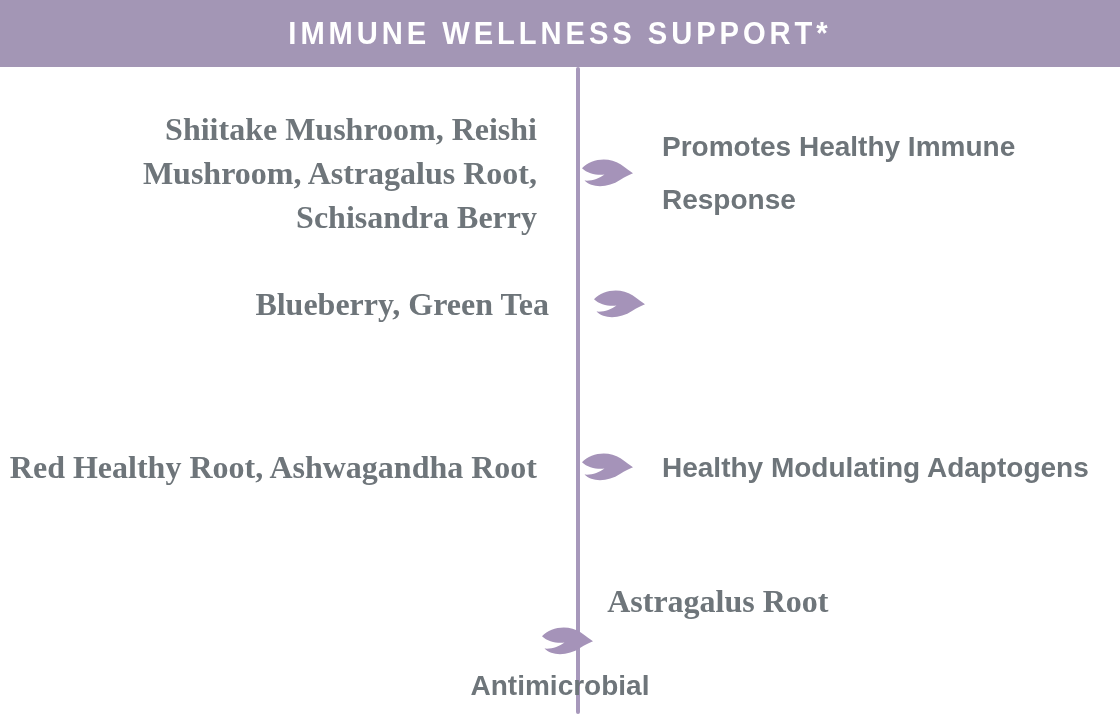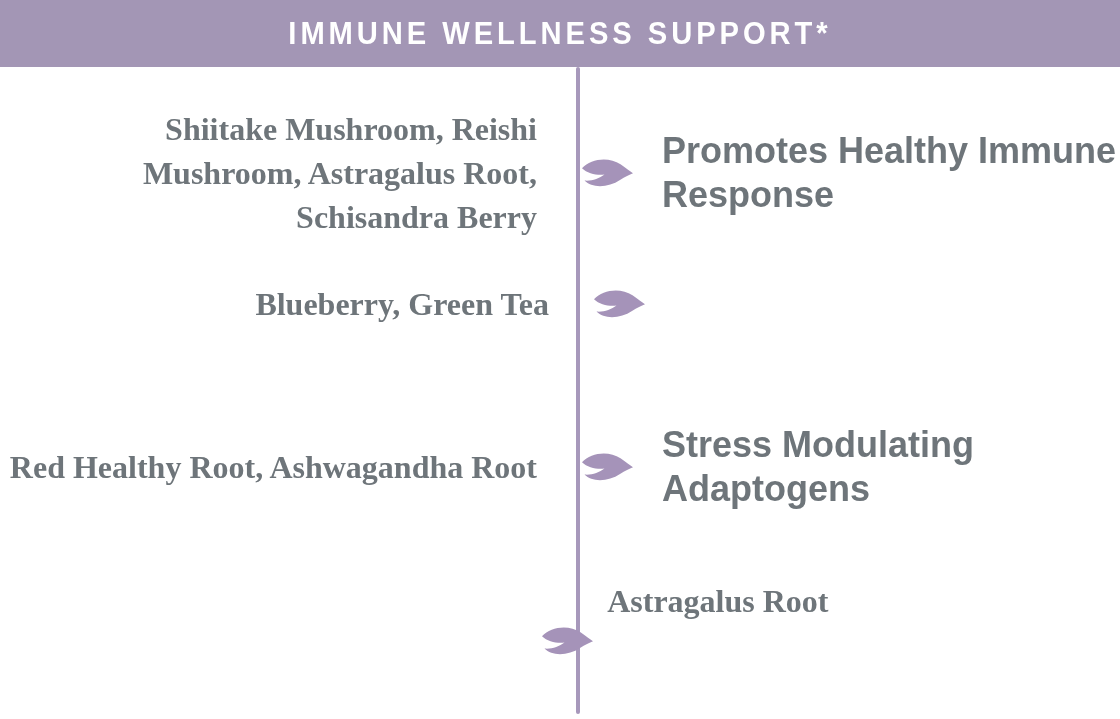--- a/index.html
+++ b/index.html
@@ -103,23 +103,23 @@
     display: block;
     width: 54px;
     height: 36px;
   }
 
   .col-right {
     flex: 1;
     text-align: left;
     color: #6e757a;
     font-family: "Liberation Sans", sans-serif;
-    font-size: 36px;
+    font-size: 28px;
     font-weight: bold;
-    line-height: 44px;
+    line-height: 53px;
   }
 </style>
 </head>
 <body>
 
 <div class="panel">
 
   <div class="header-bar">
     <div class="header-title">IMMUNE WELLNESS SUPPORT*</div>
   </div>
@@ -147,26 +147,27 @@
       </div>
     </div>
 
     <div class="row row-3">
       <div class="col-left">Red Healthy Root, Ashwagandha Root</div>
       <div class="icon-cell">
         <svg class="leaf-icon" viewBox="0 0 54 36">
           <path d="M2 13.2 C11 3.2, 29 1.5, 40.5 9.2 C46 12.9, 50 16.2, 53 18.2 C49.5 19.6, 45 21.6, 40 25 C28.5 32.8, 12 33.4, 4.5 25.6 C11.5 26.3, 19 23.8, 24.5 19.6 C17 20.7, 7.5 18.4, 2 13.2 Z" fill="#a593b9"></path>
         </svg>
       </div>
-      <div class="col-right">Stress Modulating Adaptogens</div>
+      <div class="col-right">Healthy Modulating Adaptogens</div>
     </div>
 
     <div class="row row-4">
       <div class="col-left">Astragalus Root</div>
       <div class="icon-cell">
         <svg class="leaf-icon" viewBox="0 0 54 36">
           <path d="M2 13.2 C11 3.2, 29 1.5, 40.5 9.2 C46 12.9, 50 16.2, 53 18.2 C49.5 19.6, 45 21.6, 40 25 C28.5 32.8, 12 33.4, 4.5 25.6 C11.5 26.3, 19 23.8, 24.5 19.6 C17 20.7, 7.5 18.4, 2 13.2 Z" fill="#a593b9"></path>
         </svg>
       </div>
+      <div class="col-right">Antimicrobial</div>
     </div>
 
   </div>
 </div>
 
 </body></html>

